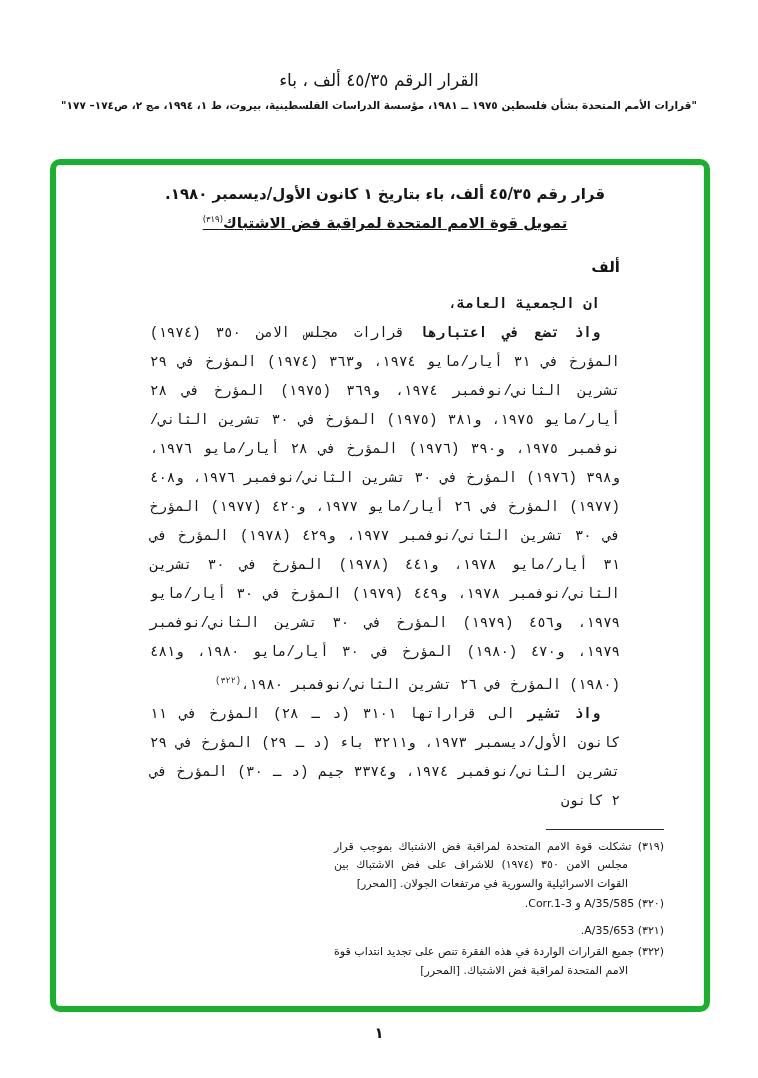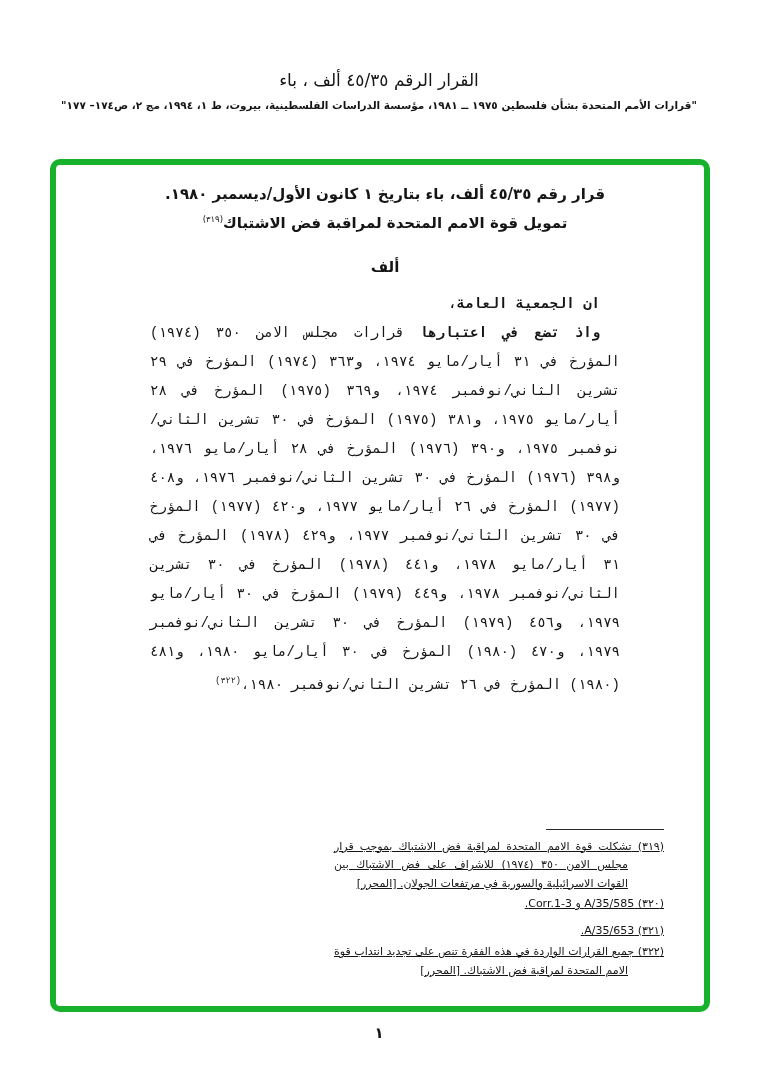--- a/index.html
+++ b/index.html
@@ -44,28 +44,28 @@
     text-align: center;
     font-weight: bold;
     font-size: 15px;
     line-height: 22px;
   }
   .doc-subtitle {
     text-align: center;
     font-weight: bold;
     font-size: 15px;
     margin-top: 9px;
+    text-decoration: underline;
   }
   .doc-subtitle sup, .para sup {
     font-size: 8.5px;
     font-weight: normal;
     vertical-align: super;
   }
   .section-letter {
-    text-align: center;
     font-weight: bold;
     font-size: 15px;
     margin-top: 26px;
   }
   .paragraph-list { margin-top: 14px; font-family: Liberation Mono, monospace; }
   .para {
     margin: 0;
     font-size: 14px;
     line-height: 29px;
     text-align: justify;
@@ -83,21 +83,20 @@
   .fn-rule {
     width: 118px;
     height: 0;
     border-top: 1.5px solid #2a2a2a;
     margin-bottom: 8px;
   }
   .footnote {
     padding-right: 36px;
     text-indent: -36px;
     margin-top: 2px;
-    text-decoration: underline;
   }
   .footnote:nth-of-type(3) { margin-top: 8px; }
   .footnote:nth-of-type(4) { margin-top: 3px; }
   .fn-num { white-space: pre; }
   .page-number {
     position: absolute;
     top: 1024px; left: 0; right: 0;
     text-align: center;
     font-size: 15px;
     font-weight: bold;
@@ -112,20 +111,21 @@
 </div>
 
 <div class="doc-frame">
   <div class="doc-content">
     <div class="doc-title">قرار رقم ٤٥/٣٥ ألف، باء بتاريخ ١ كانون الأول/ديسمبر ١٩٨٠.</div>
     <div class="doc-subtitle"><span>تمويل قوة الامم المتحدة لمراقبة فض الاشتباك</span><sup>(٣١٩)</sup></div>
     <div class="section-letter">ألف</div>
     <div class="paragraph-list">
         <p class="para"><span class="b">ان الجمعية العامة،</span></p>
         <p class="para"><span class="b">واذ تضع في اعتبارها</span><span> قرارات مجلس الامن ٣٥٠ (١٩٧٤) المؤرخ في ٣١ أيار/مايو ١٩٧٤، و٣٦٣ (١٩٧٤) المؤرخ في ٢٩ تشرين الثاني/نوفمبر ١٩٧٤، و٣٦٩ (١٩٧٥) المؤرخ في ٢٨ أيار/مايو ١٩٧٥، و٣٨١ (١٩٧٥) المؤرخ في ٣٠ تشرين الثاني/نوفمبر ١٩٧٥، و٣٩٠ (١٩٧٦) المؤرخ في ٢٨ أيار/مايو ١٩٧٦، و٣٩٨ (١٩٧٦) المؤرخ في ٣٠ تشرين الثاني/نوفمبر ١٩٧٦، و٤٠٨ (١٩٧٧) المؤرخ في ٢٦ أيار/مايو ١٩٧٧، و٤٢٠ (١٩٧٧) المؤرخ في ٣٠ تشرين الثاني/نوفمبر ١٩٧٧، و٤٢٩ (١٩٧٨) المؤرخ في ٣١ أيار/مايو ١٩٧٨، و٤٤١ (١٩٧٨) المؤرخ في ٣٠ تشرين الثاني/نوفمبر ١٩٧٨، و٤٤٩ (١٩٧٩) المؤرخ في ٣٠ أيار/مايو ١٩٧٩، و٤٥٦ (١٩٧٩) المؤرخ في ٣٠ تشرين الثاني/نوفمبر ١٩٧٩، و٤٧٠ (١٩٨٠) المؤرخ في ٣٠ أيار/مايو ١٩٨٠، و٤٨١ (١٩٨٠) المؤرخ في ٢٦ تشرين الثاني/نوفمبر ١٩٨٠،</span><sup>(٣٢٢)</sup></p>
+        <p class="para"><span class="b">واذ تشير</span><span> الى قراراتها ٣١٠١ (د ـ ٢٨) المؤرخ في ١١ كانون الأول/ديسمبر ١٩٧٣، و٣٢١١ باء (د ـ ٢٩) المؤرخ في ٢٩ تشرين الثاني/نوفمبر ١٩٧٤، و٣٣٧٤ جيم (د ـ ٣٠) المؤرخ في ٢ كانون</span></p>
       </div>
   </div>
   <div class="footnotes">
     <div class="fn-rule"></div>
     <div>
         <div class="footnote"><span class="fn-num">(٣١٩) </span><span>تشكلت قوة الامم المتحدة لمراقبة فض الاشتباك بموجب قرار مجلس الامن ٣٥٠ (١٩٧٤) للاشراف على فض الاشتباك بين القوات الاسرائيلية والسورية في مرتفعات الجولان. [المحرر]</span></div>
         <div class="footnote"><span class="fn-num">(٣٢٠) </span><span>A/35/585 و Corr.1-3.</span></div>
         <div class="footnote"><span class="fn-num">(٣٢١) </span><span>A/35/653.</span></div>
         <div class="footnote"><span class="fn-num">(٣٢٢) </span><span>جميع القرارات الواردة في هذه الفقرة تنص على تجديد انتداب قوة الامم المتحدة لمراقبة فض الاشتباك. [المحرر]</span></div>
       </div>

